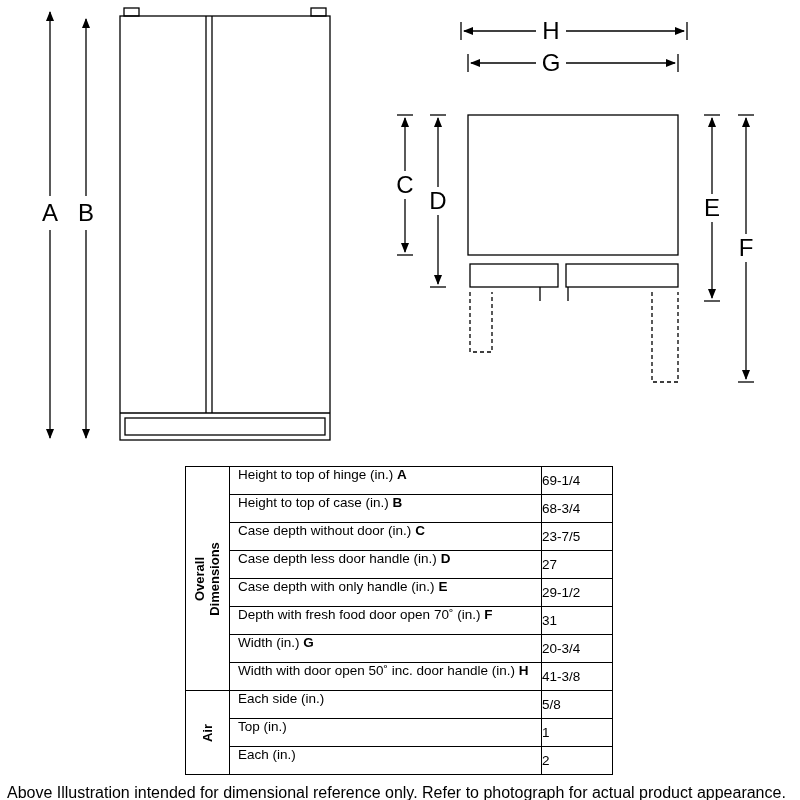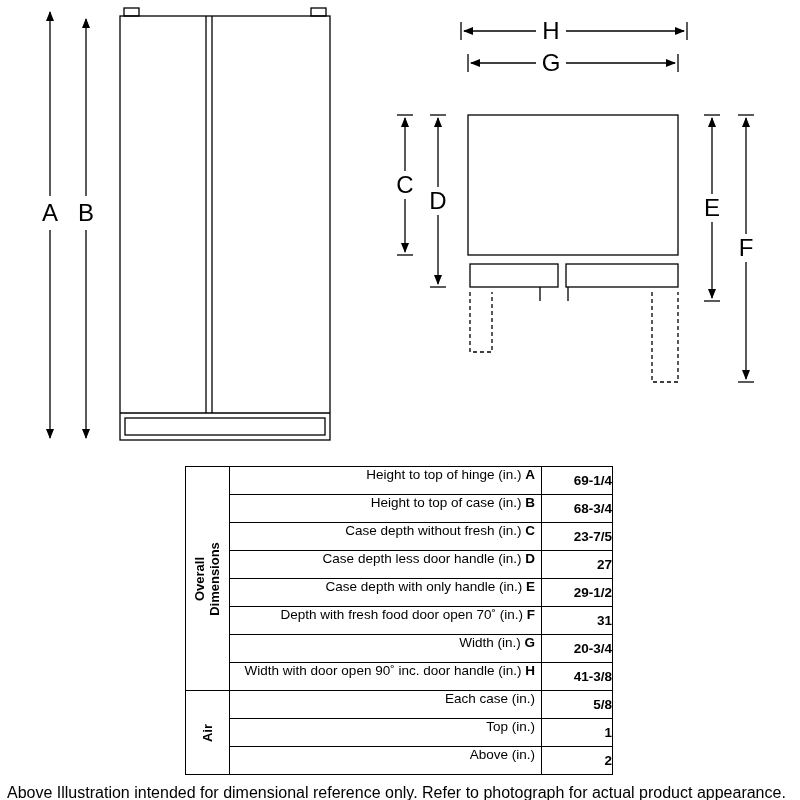--- a/index.html
+++ b/index.html
@@ -24,22 +24,22 @@
   }
 
   
   table.dims { border-collapse: collapse; margin: 14px 0 0 185px; }
   table.dims td {
     border: 1px solid #000;
     font-size: 13.5px;
     height: 27px;
     padding: 0;
   }
-  table.dims td.desc { width: 312px; padding: 0 6px 12px 8px; text-align: right; }
-  table.dims td.val  { width: 71px; text-align: right; font-weight: bold; }
+  table.dims td.desc { width: 312px; padding: 0 6px 12px 8px; }
+  table.dims td.val  { width: 71px; text-align: left; font-weight: normal; }
   table.dims td.group-cell { width: 44px; position: relative; }
   .rot {
     position: absolute; top: 50%; left: 50%;
     transform: translate(-50%, -50%) rotate(-90deg);
     font-weight: bold; font-size: 13px; line-height: 1.15;
     width: 84px; text-align: center; white-space: normal;
   }
   .ltr { font-weight: bold; }
 
   .footer { font-size: 16px; margin: 9px 0 0 7px; }
@@ -144,56 +144,56 @@
           <div class="rot">Overall Dimensions</div>
         </td>
         <td class="desc"><span>Height to top of hinge (in.)</span> <b class="ltr">A</b></td>
         <td class="val">69-1/4</td>
       </tr>
       <tr>
         <td class="desc"><span>Height to top of case (in.)</span> <b class="ltr">B</b></td>
         <td class="val">68-3/4</td>
       </tr>
       <tr>
-        <td class="desc"><span>Case depth without fresh (in.)</span> <b class="ltr">C</b></td>
+        <td class="desc"><span>Case depth without door (in.)</span> <b class="ltr">C</b></td>
         <td class="val">23-7/5</td>
       </tr>
       <tr>
         <td class="desc"><span>Case depth less door handle (in.)</span> <b class="ltr">D</b></td>
         <td class="val">27</td>
       </tr>
       <tr>
         <td class="desc"><span>Case depth with only handle (in.)</span> <b class="ltr">E</b></td>
         <td class="val">29-1/2</td>
       </tr>
       <tr>
         <td class="desc"><span>Depth with fresh food door open 70˚ (in.)</span> <b class="ltr">F</b></td>
         <td class="val">31</td>
       </tr>
       <tr>
         <td class="desc"><span>Width (in.)</span> <b class="ltr">G</b></td>
         <td class="val">20-3/4</td>
       </tr>
       <tr>
-        <td class="desc"><span>Width with door open 90˚ inc. door handle (in.)</span> <b class="ltr">H</b></td>
+        <td class="desc"><span>Width with door open 50˚ inc. door handle (in.)</span> <b class="ltr">H</b></td>
         <td class="val">41-3/8</td>
       </tr>
       <tr>
         <td class="group-cell" rowspan="3">
           <div class="rot">Air</div>
         </td>
-        <td class="desc"><span>Each case (in.)</span></td>
+        <td class="desc"><span>Each side (in.)</span></td>
         <td class="val">5/8</td>
       </tr>
       <tr>
         <td class="desc"><span>Top (in.)</span></td>
         <td class="val">1</td>
       </tr>
       <tr>
-        <td class="desc"><span>Above (in.)</span></td>
+        <td class="desc"><span>Each (in.)</span></td>
         <td class="val">2</td>
       </tr>
     </tbody>
   </table>
 
   <div class="footer">Above Illustration intended for dimensional reference only. Refer to photograph for actual product appearance.</div>
 
 </div>
 
 </body></html>

